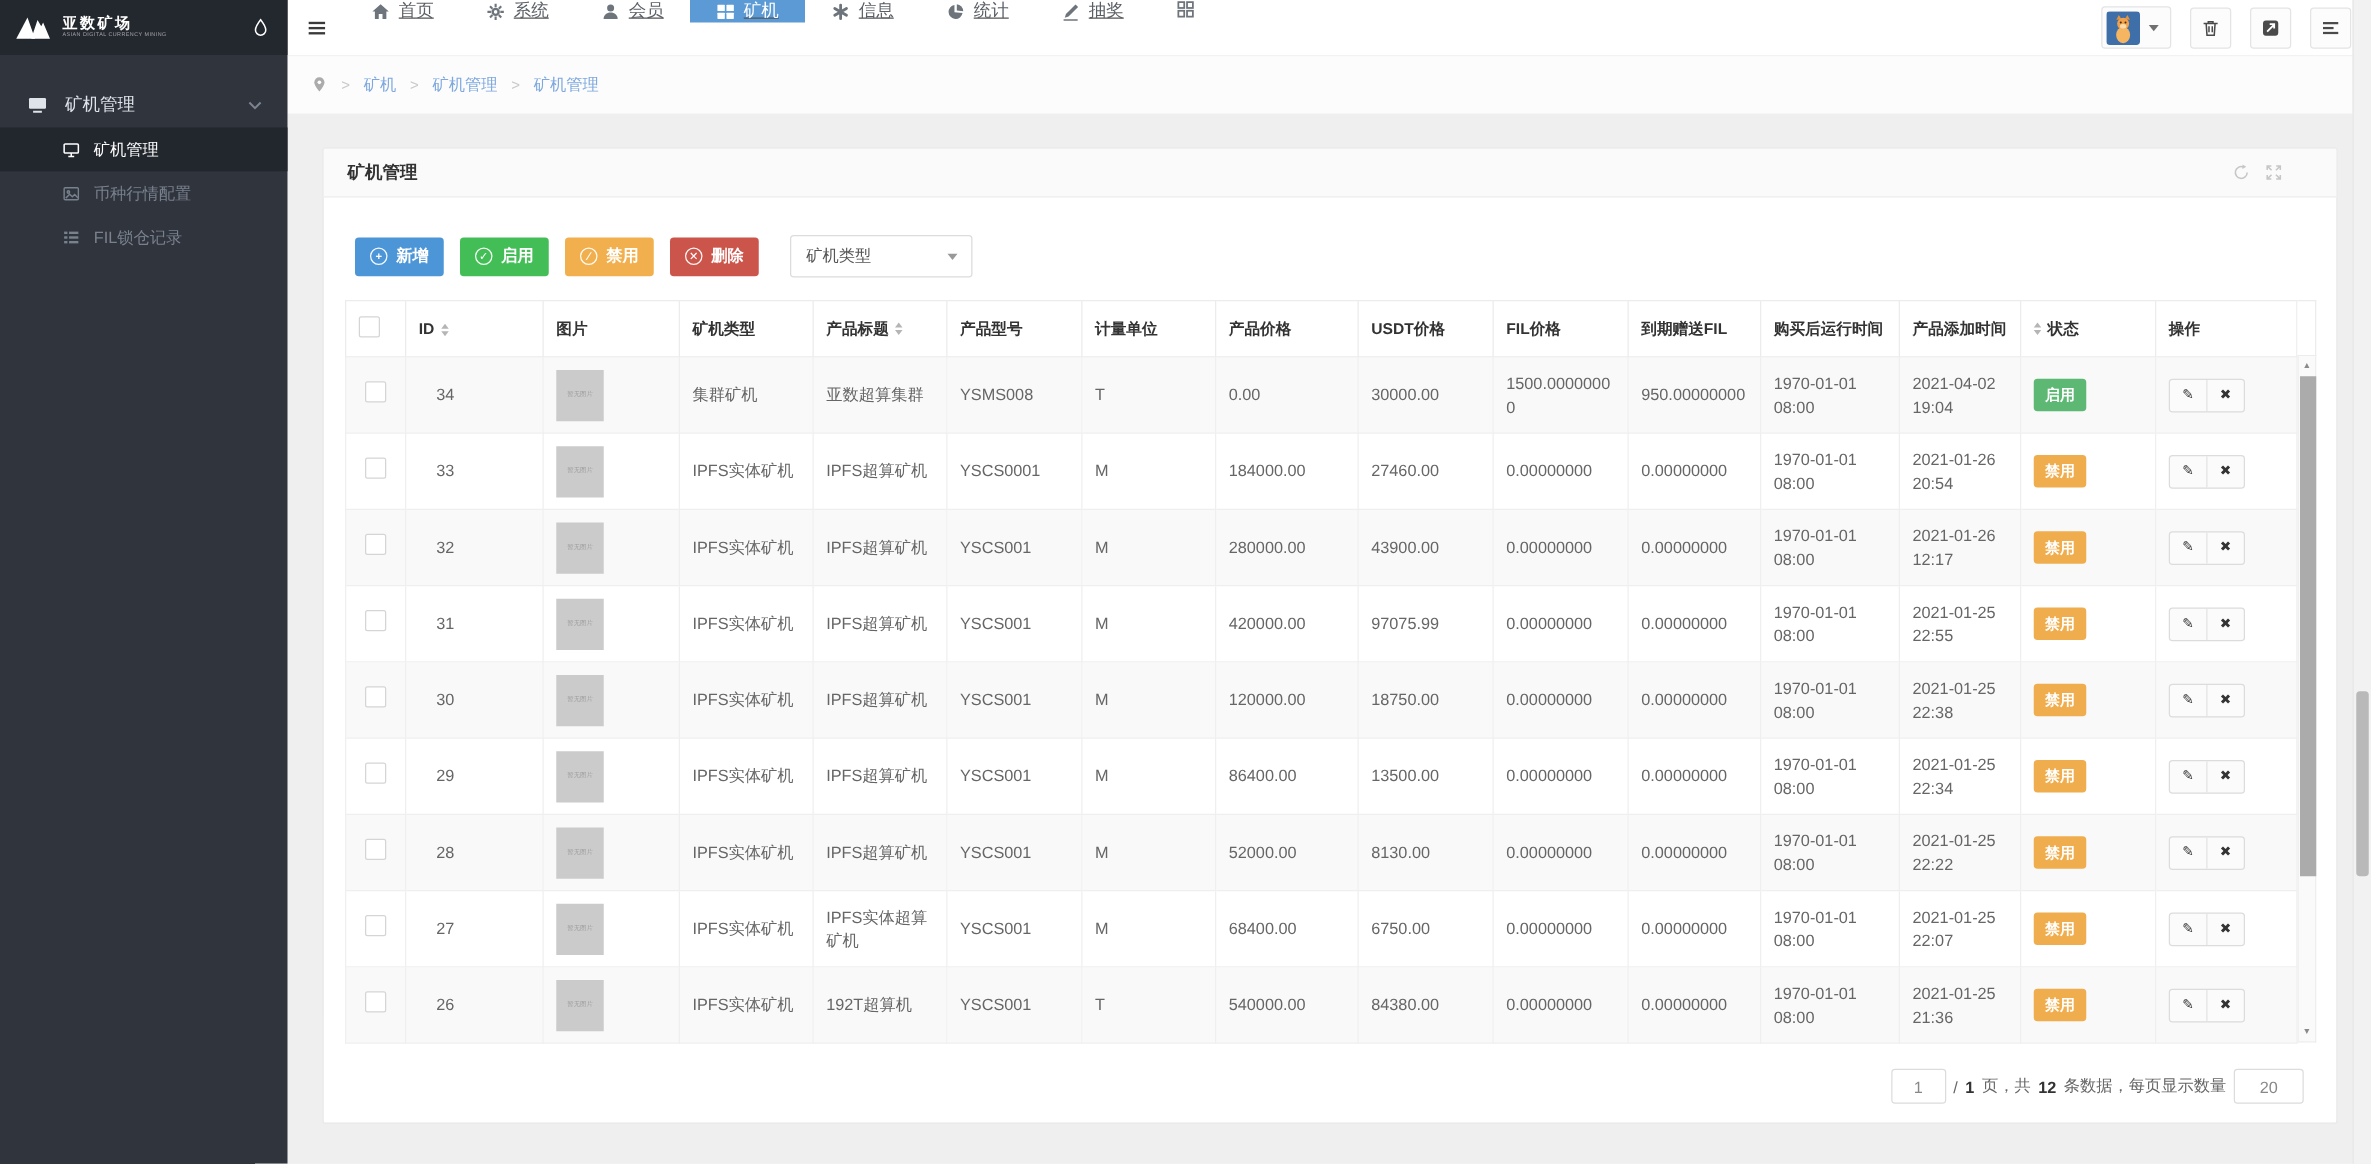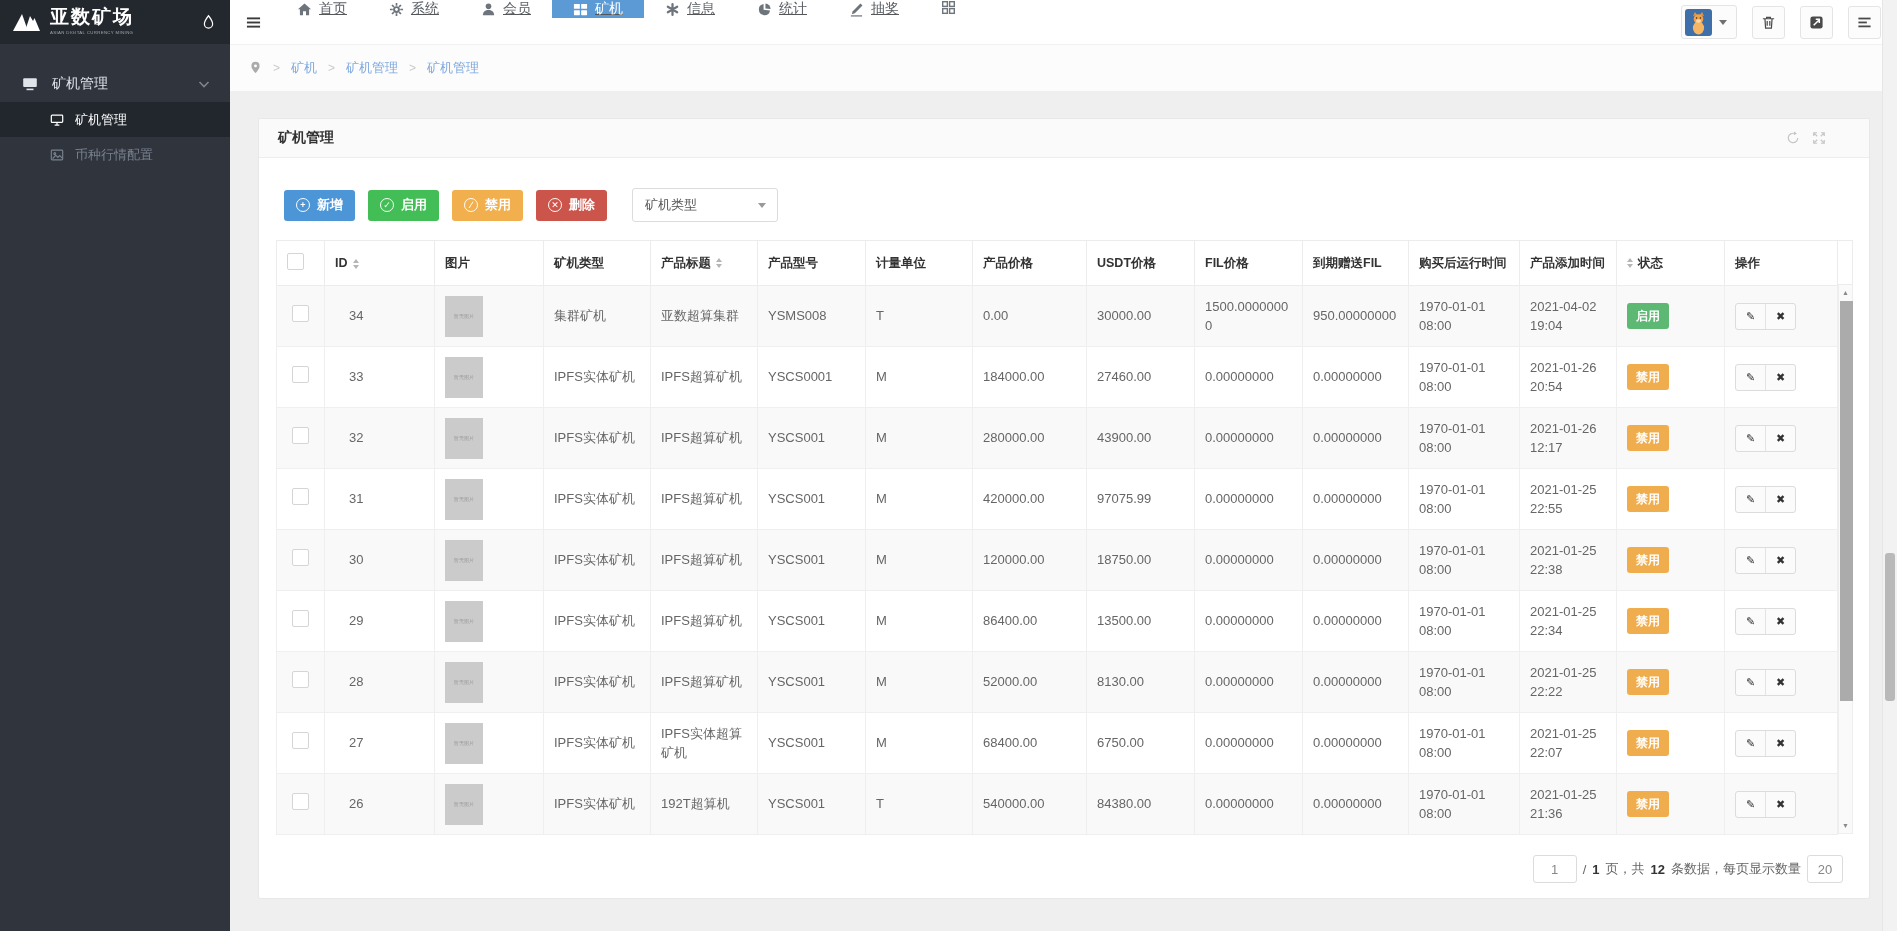--- a/index.html
+++ b/index.html
@@ -8,21 +8,21 @@
     background:#EFEFEF;font-family:"Liberation Sans","DejaVu Sans",sans-serif;
     font-size:14px;color:#555;
   }
   .ic{width:14px;height:14px;fill:currentColor;display:block;}
 
   
   .sidebar{position:absolute;left:0;top:0;width:230px;bottom:0;background:#2F343D;z-index:6;}
   .logo-bar{height:44px;background:#23272E;display:flex;align-items:center;gap:8px;padding:0 14px 0 12px;color:#fff;}
   .logo-mark svg{width:30px;height:24px;display:block;}
   .logo-text{line-height:1.1;}
-  .logo-title{font-size:19px;font-weight:bold;letter-spacing:2px;font-family:Liberation Mono, monospace;}
+  .logo-title{font-size:12px;font-weight:bold;letter-spacing:2px;}
   .logo-sub{font-size:6px;transform:scale(.72);transform-origin:left center;color:rgba(255,255,255,.55);letter-spacing:.5px;white-space:nowrap;}
   .logo-drop{margin-left:auto;color:#fff;}
   .logo-drop .ic{width:15px;height:17px;}
   .menu-group-header{margin-top:22px;height:36px;display:flex;align-items:center;gap:14px;padding:0 18px 0 22px;color:#DFE4EA;font-size:14px;cursor:pointer;}
   .menu-group-header .ic{width:16px;height:16px;}
   .menu-group-header .chev{margin-left:auto;color:#7C8490;}
   .menu-item{height:35px;display:flex;align-items:center;gap:11px;padding-left:50px;color:#79818D;font-size:13px;cursor:pointer;}
   .menu-item .ic{width:14px;height:14px;}
   .menu-item.active{background:#22262D;color:#FFFFFF;}
 
@@ -270,20 +270,26 @@
     <svg class="ic">
         <use href="#s-monitor"></use>
       </svg>
     <span>矿机管理</span>
   </div>
   <div class="menu-item">
     <svg class="ic">
         <use href="#s-image"></use>
       </svg>
     <span>币种行情配置</span>
+  </div>
+  <div class="menu-item">
+    <svg class="ic">
+        <use href="#s-rows"></use>
+      </svg>
+    <span>FIL锁仓记录</span>
   </div>
 </div>
 
 <div class="topbar">
   <div class="burger">
     <svg class="ic">
         <use href="#s-burger"></use>
       </svg>
   </div>
   <div class="nav">
@@ -753,21 +759,21 @@
         </div>
       </div>
 
       <div class="panel-footer">
         <input class="page-input" value="1" style="">
         <span>/</span>
         <span class="pg-b">1</span>
         <span>页，共</span>
         <span class="pg-b">12</span>
         <span>条数据，每页显示数量</span>
-        <input class="page-input" style="width: 36px; text-align: center;" value="20">
+        <input class="page-input" style="width: 56px; text-align: center;" value="20">
       </div>
     </div>
   </div>
 </div>
 
 <div class="page-scrollbar">
   <div class="page-thumb"></div>
 </div>
 
 </body></html>

